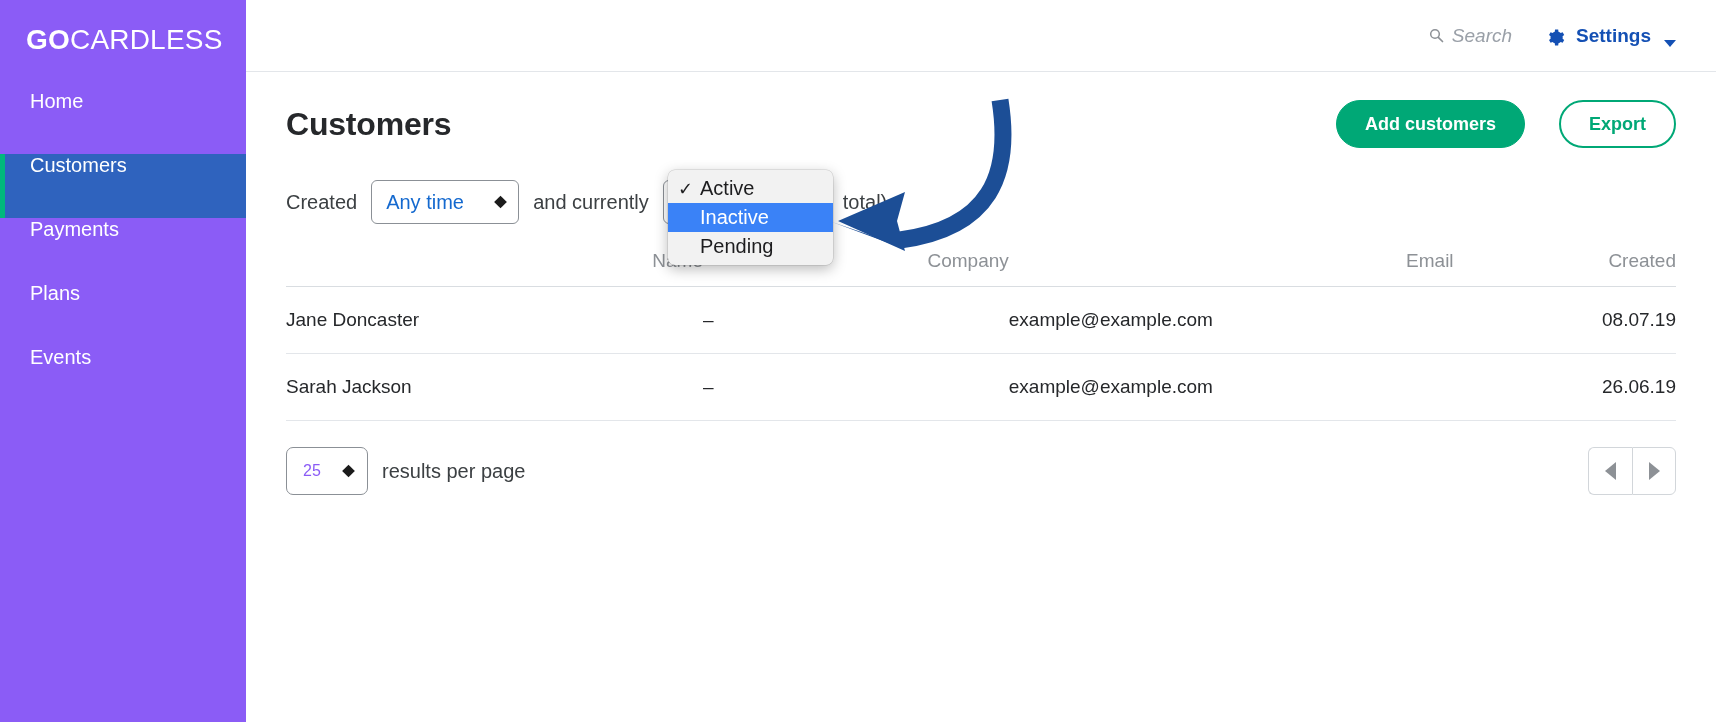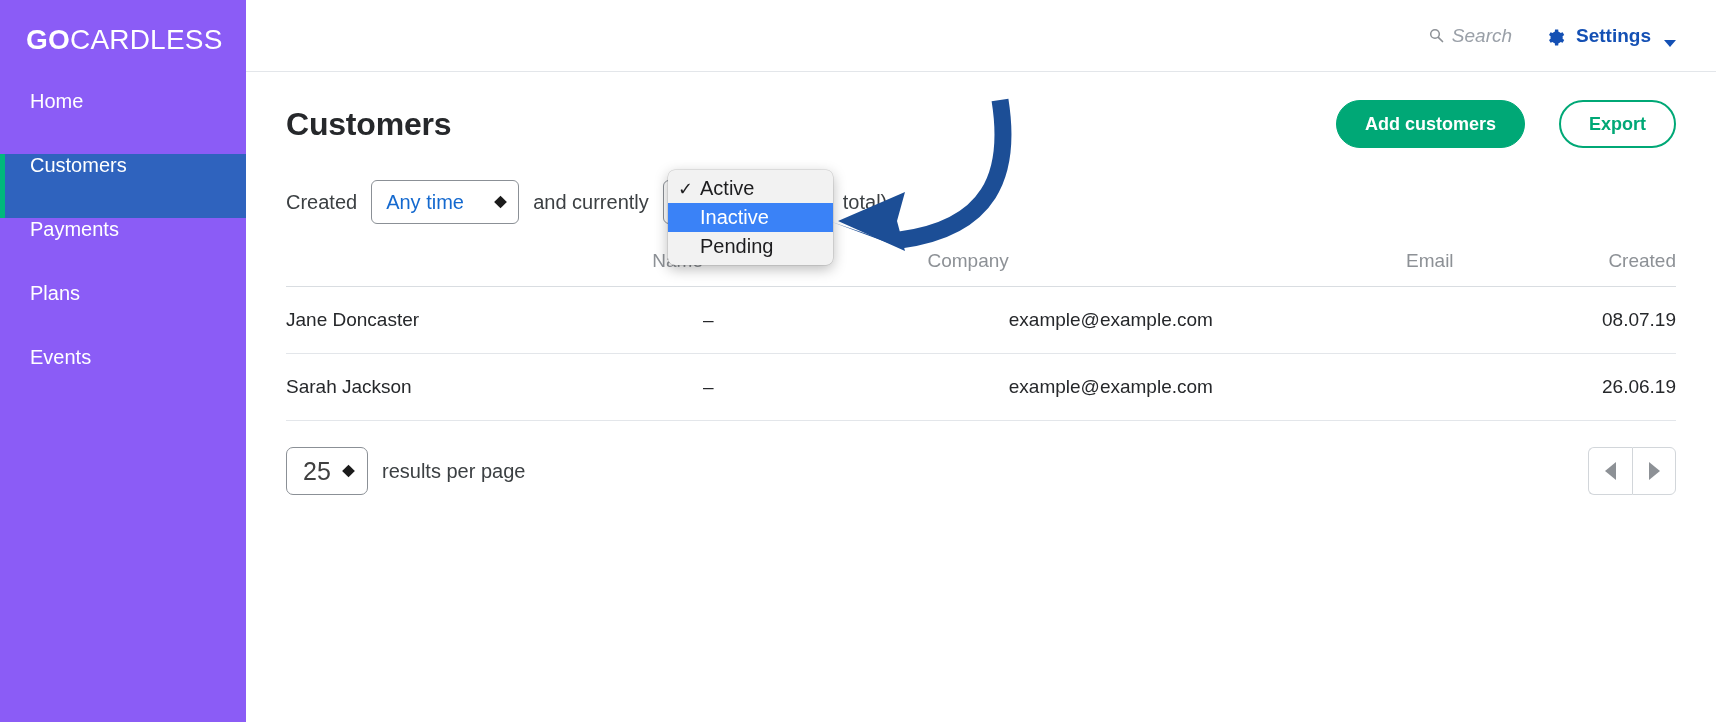--- a/index.html
+++ b/index.html
@@ -243,22 +243,22 @@
   .per-page-select {
     position: relative;
     display: inline-flex;
     align-items: center;
     height: 48px;
     width: 82px;
     border: 1px solid #8b9096;
     border-radius: 7px;
     background: #ffffff;
     padding-left: 16px;
-    color: #404040;
-    font-size: 25px;
+    color: #8b5cf6;
+    font-size: 16px;
     cursor: pointer;
   }
   .per-page-select .diamond2 {
     position: absolute;
     right: 14px; top: 50%;
     width: 9px; height: 9px;
     background: #1b1b1b;
     transform: translateY(-50%) rotate(45deg);
   }
   .per-page-label { font-size: 20px; color: #3c4043; }

